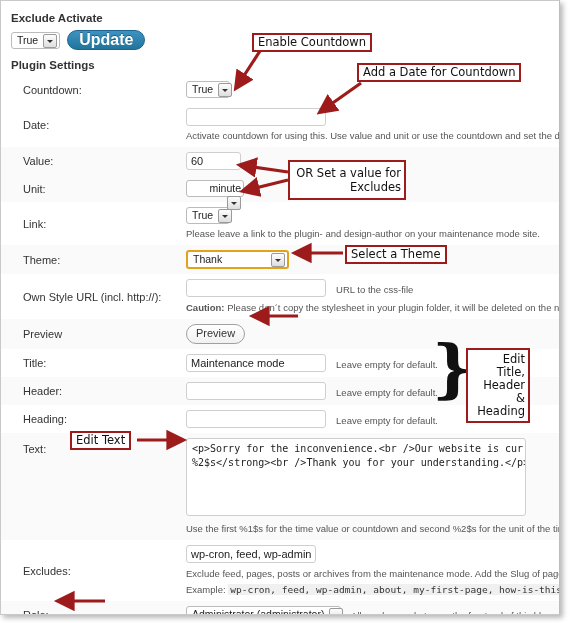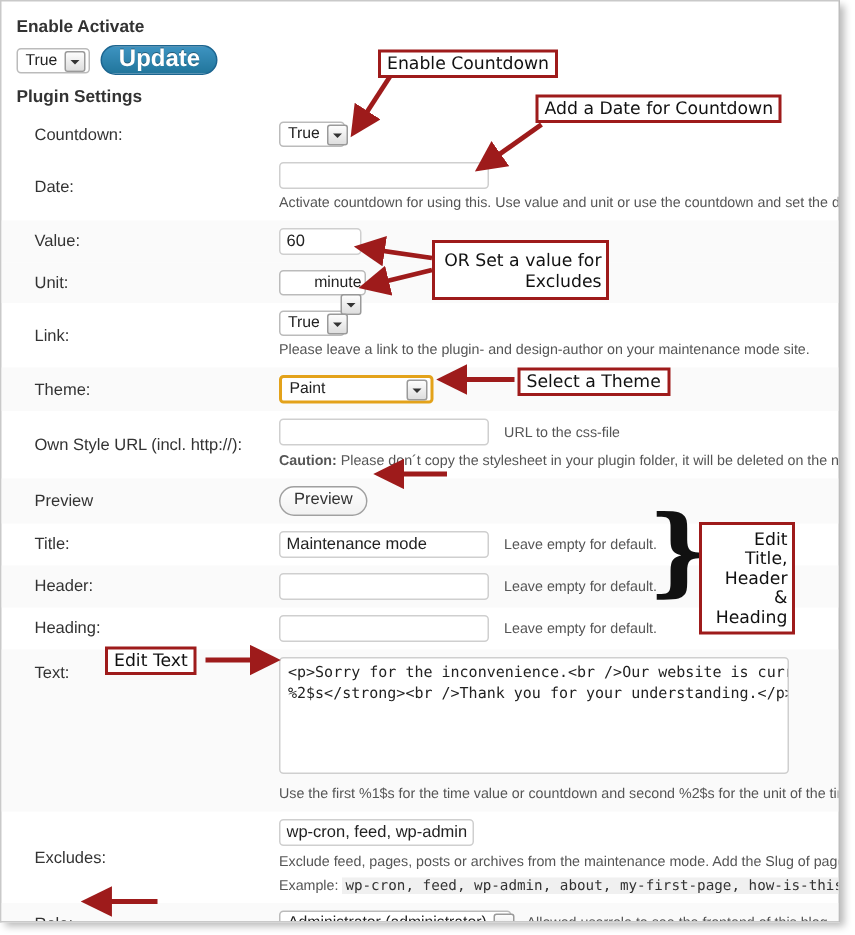--- a/index.html
+++ b/index.html
@@ -235,21 +235,21 @@
     line-height: 1;
   }
 </style>
 </head>
 <body>
 
 <div class="screen">
  <div class="frame">
   <div class="inner">
 
-    <h3 class="section-title">Enable Activate</h3>
+    <h3 class="section-title">Exclude Activate</h3>
 
     <div class="activate-row">
       <span class="select">
         <span>True</span>
         <span class="caret-box"></span>
       </span>
       <span class="btn-blue">Update</span>
     </div>
 
     <h3 class="section-title">Plugin Settings</h3>
@@ -300,21 +300,21 @@
             <span class="caret-box"></span>
           </span>
           <span class="hint" style="margin-top:3px;">Please leave a link to the plugin- and design-author on your maintenance mode site.</span>
         </td>
       </tr>
 
       <tr class="stripe">
         <th class="lbl">Theme:</th>
         <td class="fld">
           <span class="select focus" style="width:103px;">
-            <span>Paint</span>
+            <span>Thank</span>
             <span class="caret-box"></span>
           </span>
         </td>
       </tr>
 
       <tr>
         <th class="lbl">Own Style URL (incl. http://):</th>
         <td class="fld">
           <input class="textinput" style="width: 140px;" value="">
           <span class="hint inline">URL to the css-file</span>

